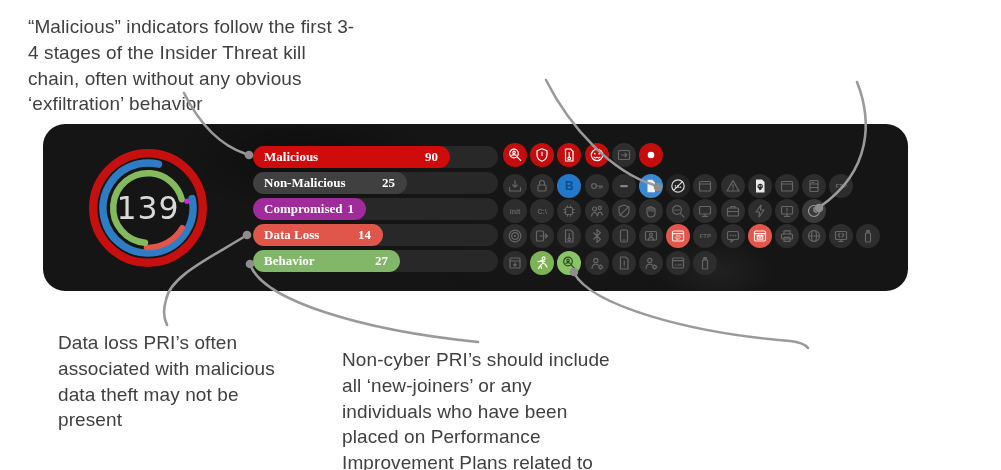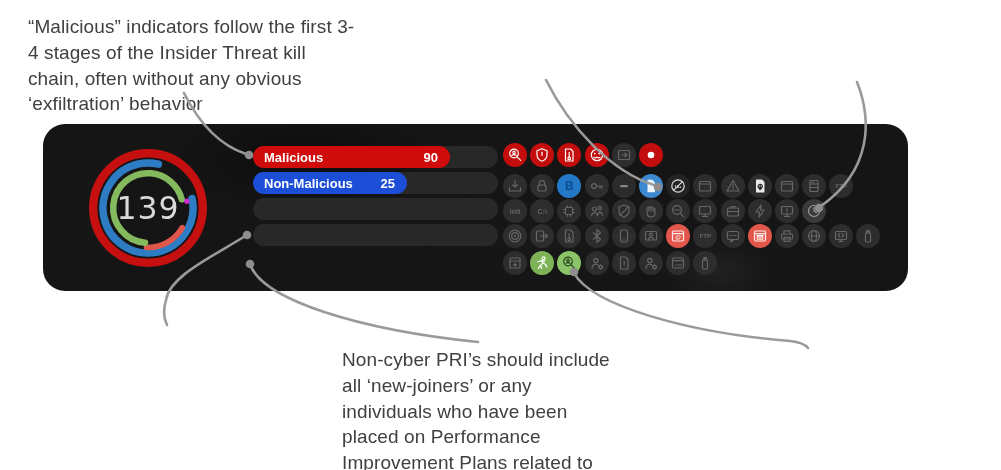--- a/index.html
+++ b/index.html
@@ -20,21 +20,21 @@
          background:
            radial-gradient(90px 50px at 78% 88%, rgba(255,255,255,.05), rgba(255,255,255,0) 70%),
            radial-gradient(160px 70px at 30% 20%, rgba(0,0,0,.35), rgba(0,0,0,0) 75%),
            radial-gradient(200px 90px at 60% 70%, rgba(255,255,255,.015), rgba(0,0,0,0) 80%);}
   
   .gauge{position:absolute;left:40px;top:19px;width:130px;height:130px;}
   .gauge text{font-family:"DejaVu Sans","Liberation Sans",sans-serif;font-size:34px;
          fill:#d9d9d9;letter-spacing:1px;}
   
   .bars{position:absolute;left:210px;top:22px;width:245px;display:flex;flex-direction:column;gap:4px;}
-  .bar-row{position:relative;height:22px;}
+  .bar-row{position:relative;height:22px;font-family:Liberation Serif, serif;}
   .bar-track{position:absolute;inset:0;border-radius:11px;background:#282828;}
   .bar-fill{position:absolute;left:0;top:0;height:22px;border-radius:11px;display:flex;
          align-items:center;justify-content:space-between;padding:0 12px 0 11px;box-sizing:border-box;}
   .bar-label,.bar-value{color:#fff;font-size:13px;font-weight:700;white-space:nowrap;}
   
   .icons{position:absolute;left:460px;top:0;width:400px;height:167px;}
   .icon-row{position:absolute;display:flex;gap:3.2px;}
   .ic{width:24px;height:24px;border-radius:50%;flex:0 0 24px;display:flex;align-items:center;
       justify-content:center;}
   .ic svg{width:16px;height:16px;stroke:currentColor;fill:none;stroke-width:1.2;
@@ -44,20 +44,21 @@
   .callouts{position:absolute;left:0;top:0;width:1001px;height:470px;pointer-events:none;z-index:5;}
   .callouts path{stroke:#9a9a9a;stroke-width:2.6;fill:none;stroke-linecap:round;}
   .callouts circle{fill:#8d8d8d;}
 </style>
 </head>
 <body>
 
 <div class="stage">
 
   <div class="note note1">“Malicious” indicators follow the first 3-4 stages of the Insider Threat kill chain, often without any obvious ‘exfiltration’ behavior</div>
+  <div class="note note4">Data loss PRI’s often associated with malicious data theft may not be present</div>
   <div class="note note5">Non-cyber PRI’s should include all ‘new-joiners’ or any individuals who have been placed on Performance Improvement Plans related to poor communication</div>
 
   <div class="panel">
     <svg class="gauge" viewBox="0 0 140 140" id="gauge">
         <circle cx="70" cy="70" r="59" fill="none" stroke="#c61010" stroke-width="9" stroke-linecap="round" stroke-dasharray="370.7079331235956 370.7079331235956" transform="rotate(0 70 70)"></circle>
         <circle cx="70" cy="70" r="48.5" fill="none" stroke="#2e7dc4" stroke-width="8" stroke-linecap="round" stroke-dasharray="249.71298272908868 304.7344873982099" transform="rotate(-12 70 70)"></circle>
         <circle cx="70" cy="70" r="42.5" fill="none" stroke="#e0564a" stroke-width="6" stroke-linecap="round" stroke-dasharray="45.98942579005058 267.0353755551324" transform="rotate(30 70 70)"></circle>
         <circle cx="70" cy="70" r="37.5" fill="none" stroke="#85b95e" stroke-width="7" stroke-linecap="round" stroke-dasharray="163.6246173744684 235.61944901923448" transform="rotate(95 70 70)"></circle>
         <circle cx="111.85432950301885" cy="62.61995244915546" r="2.8" fill="#cf2bd6"></circle>
         <text x="70" y="82" text-anchor="middle" style="fill:#d9d9d9">139</text>
@@ -65,30 +66,45 @@
     <div class="bars" id="bars">
         <div class="bar-row">
           <div class="bar-track"></div>
           <div class="bar-fill" style="width:197px;background:#d00b0b">
             <span class="bar-label">Malicious</span>
             <span class="bar-value">90</span>
           </div>
         </div>
         <div class="bar-row">
           <div class="bar-track"></div>
-          <div class="bar-fill" style="width:154px;background:#1d4ed8">
+          <div class="bar-fill" style="width:154px;background:#404040">
             <span class="bar-label">Non-Malicious</span>
             <span class="bar-value">25</span>
           </div>
         </div>
         <div class="bar-row">
           <div class="bar-track"></div>
+          <div class="bar-fill" style="width:113px;background:#a02b9b">
+            <span class="bar-label">Compromised</span>
+            <span class="bar-value">1</span>
+          </div>
         </div>
         <div class="bar-row">
           <div class="bar-track"></div>
+          <div class="bar-fill" style="width:130px;background:#e0564a">
+            <span class="bar-label">Data Loss</span>
+            <span class="bar-value">14</span>
+          </div>
+        </div>
+        <div class="bar-row">
+          <div class="bar-track"></div>
+          <div class="bar-fill" style="width:147px;background:#82b668">
+            <span class="bar-label">Behavior</span>
+            <span class="bar-value">27</span>
+          </div>
         </div>
       </div>
     <div class="icons" id="icons">
         <div class="icon-row" style="top: 19px;">
           <div class="ic" style="background: rgb(196, 13, 13); color: rgb(255, 255, 255);">
             <svg viewBox="0 0 16 16">
               <circle cx="7" cy="6.5" r="4.3"></circle>
               <path d="M10.1 9.8 L13.6 13.4"></path>
               <circle cx="7" cy="5.4" r="1.2"></circle>
               <path d="M4.9 8.3 Q7 6.9 9.1 8.3"></path>

